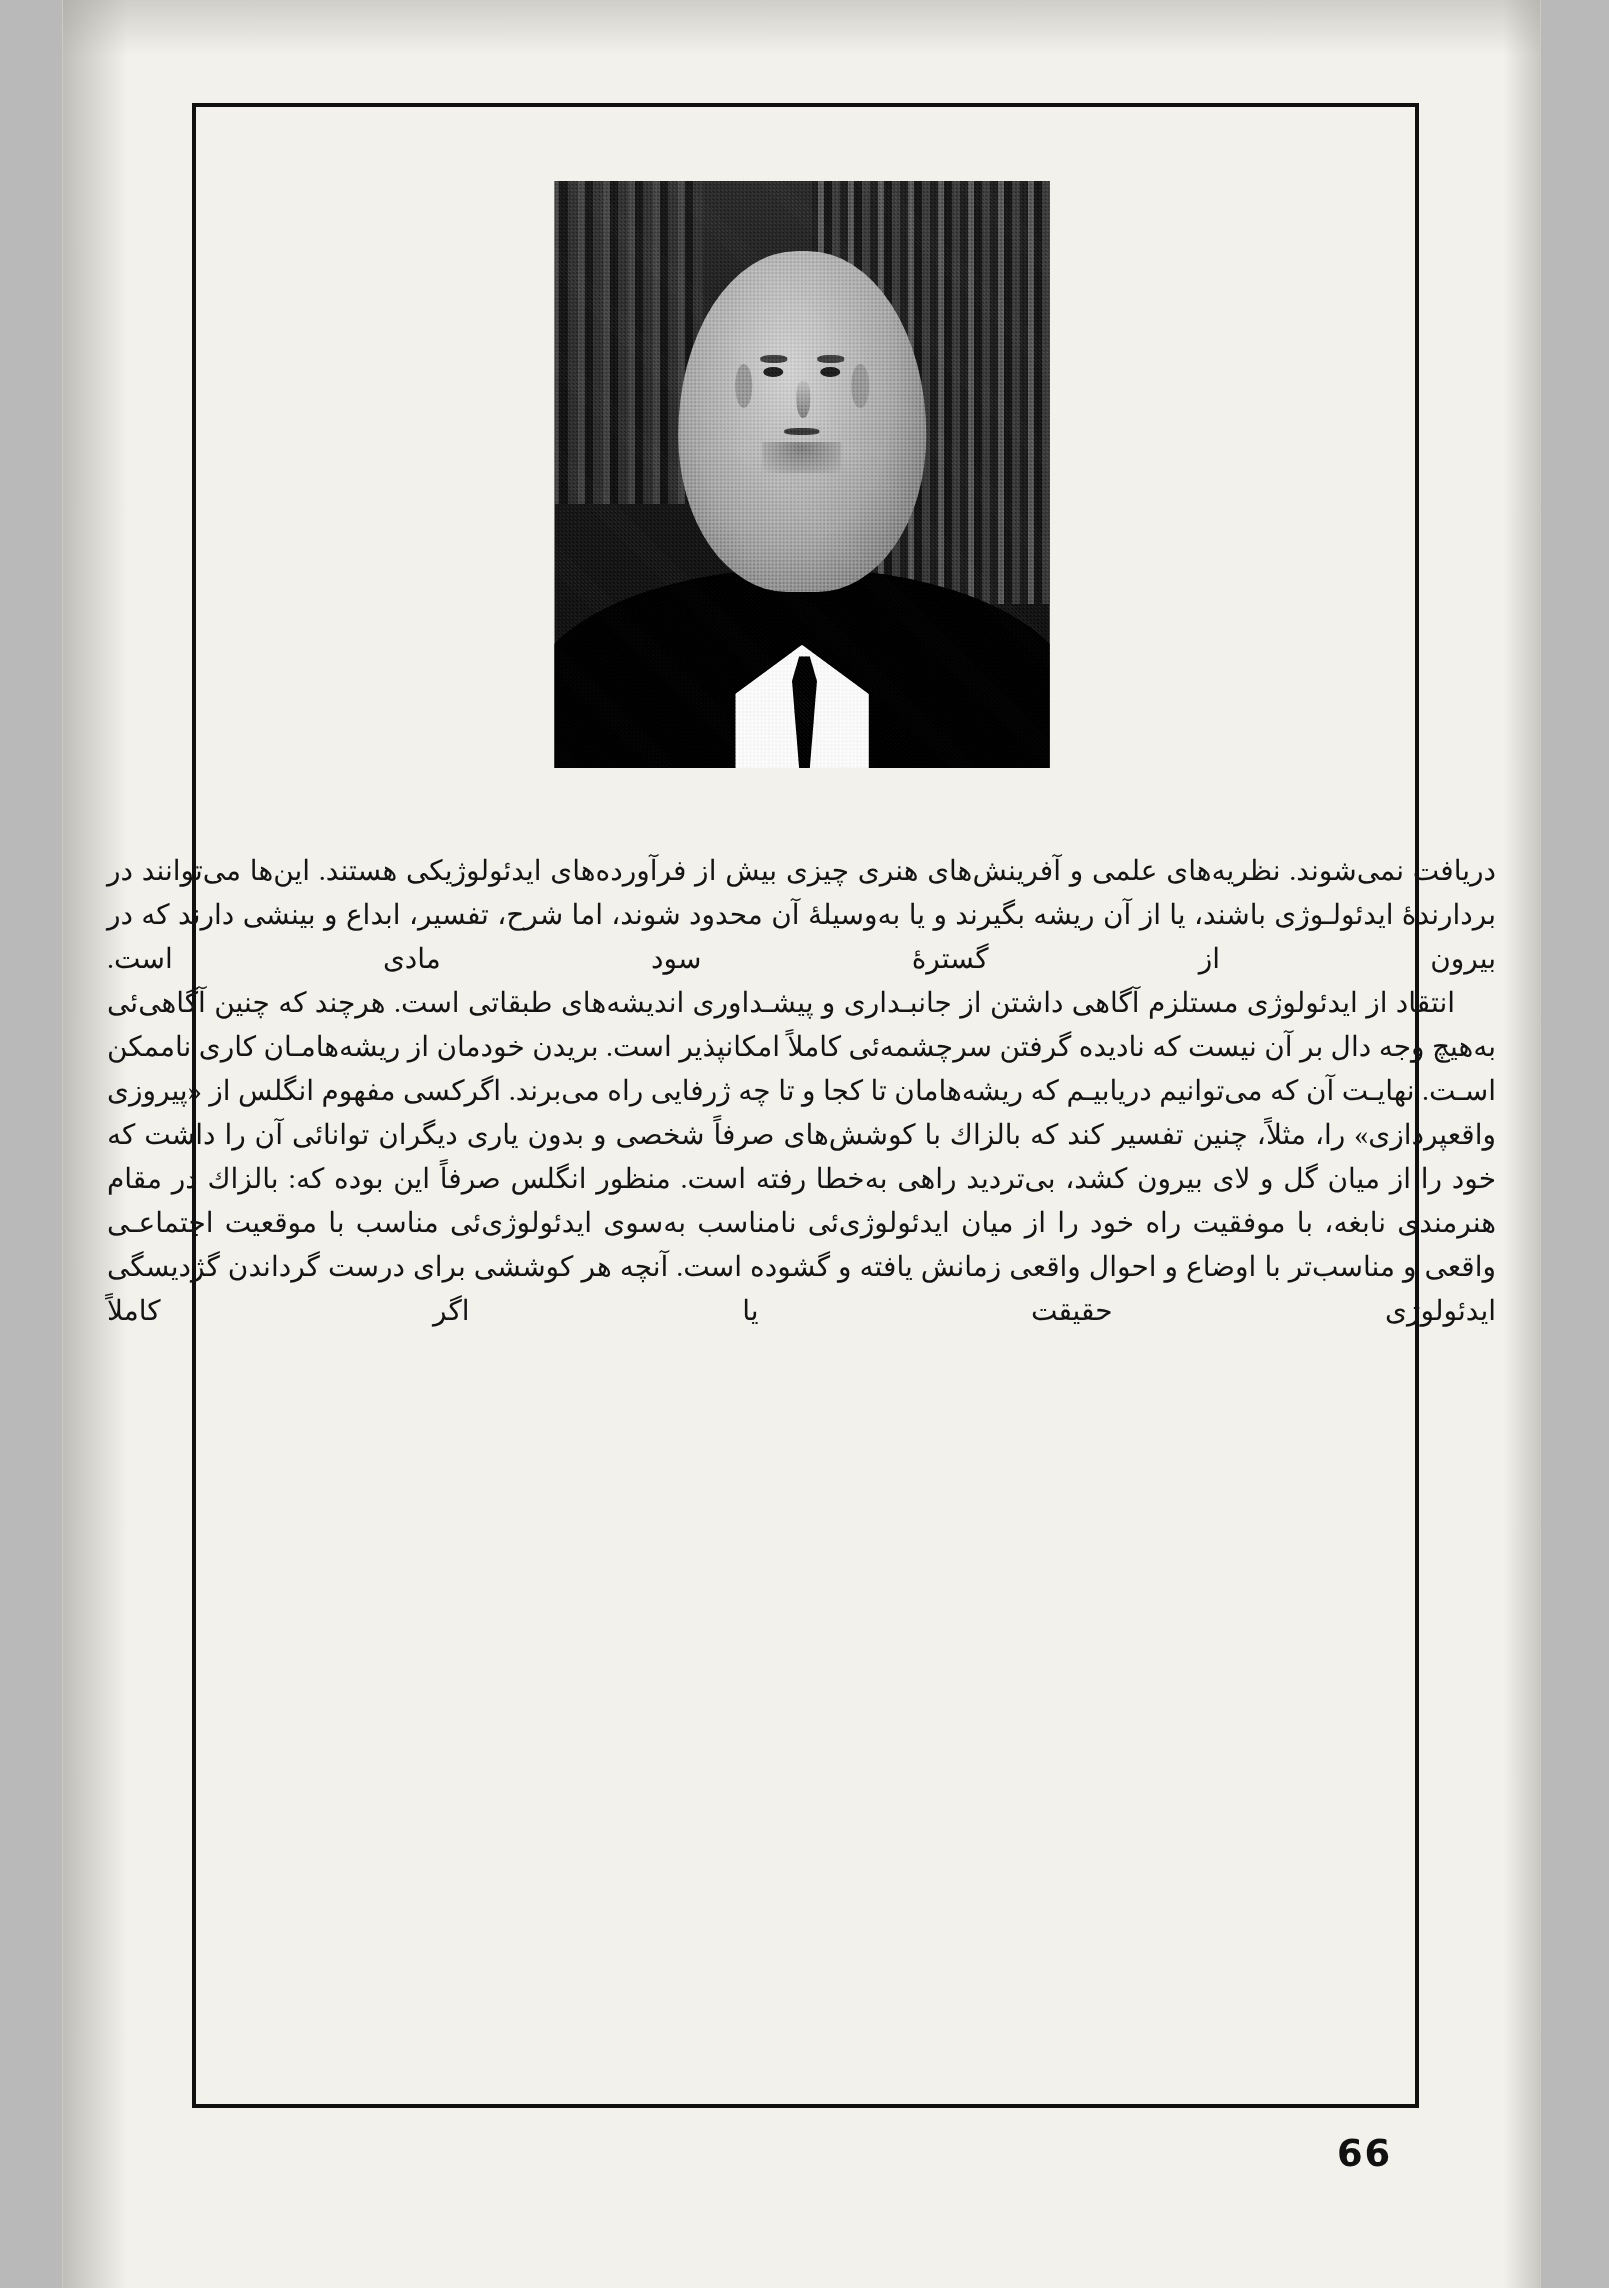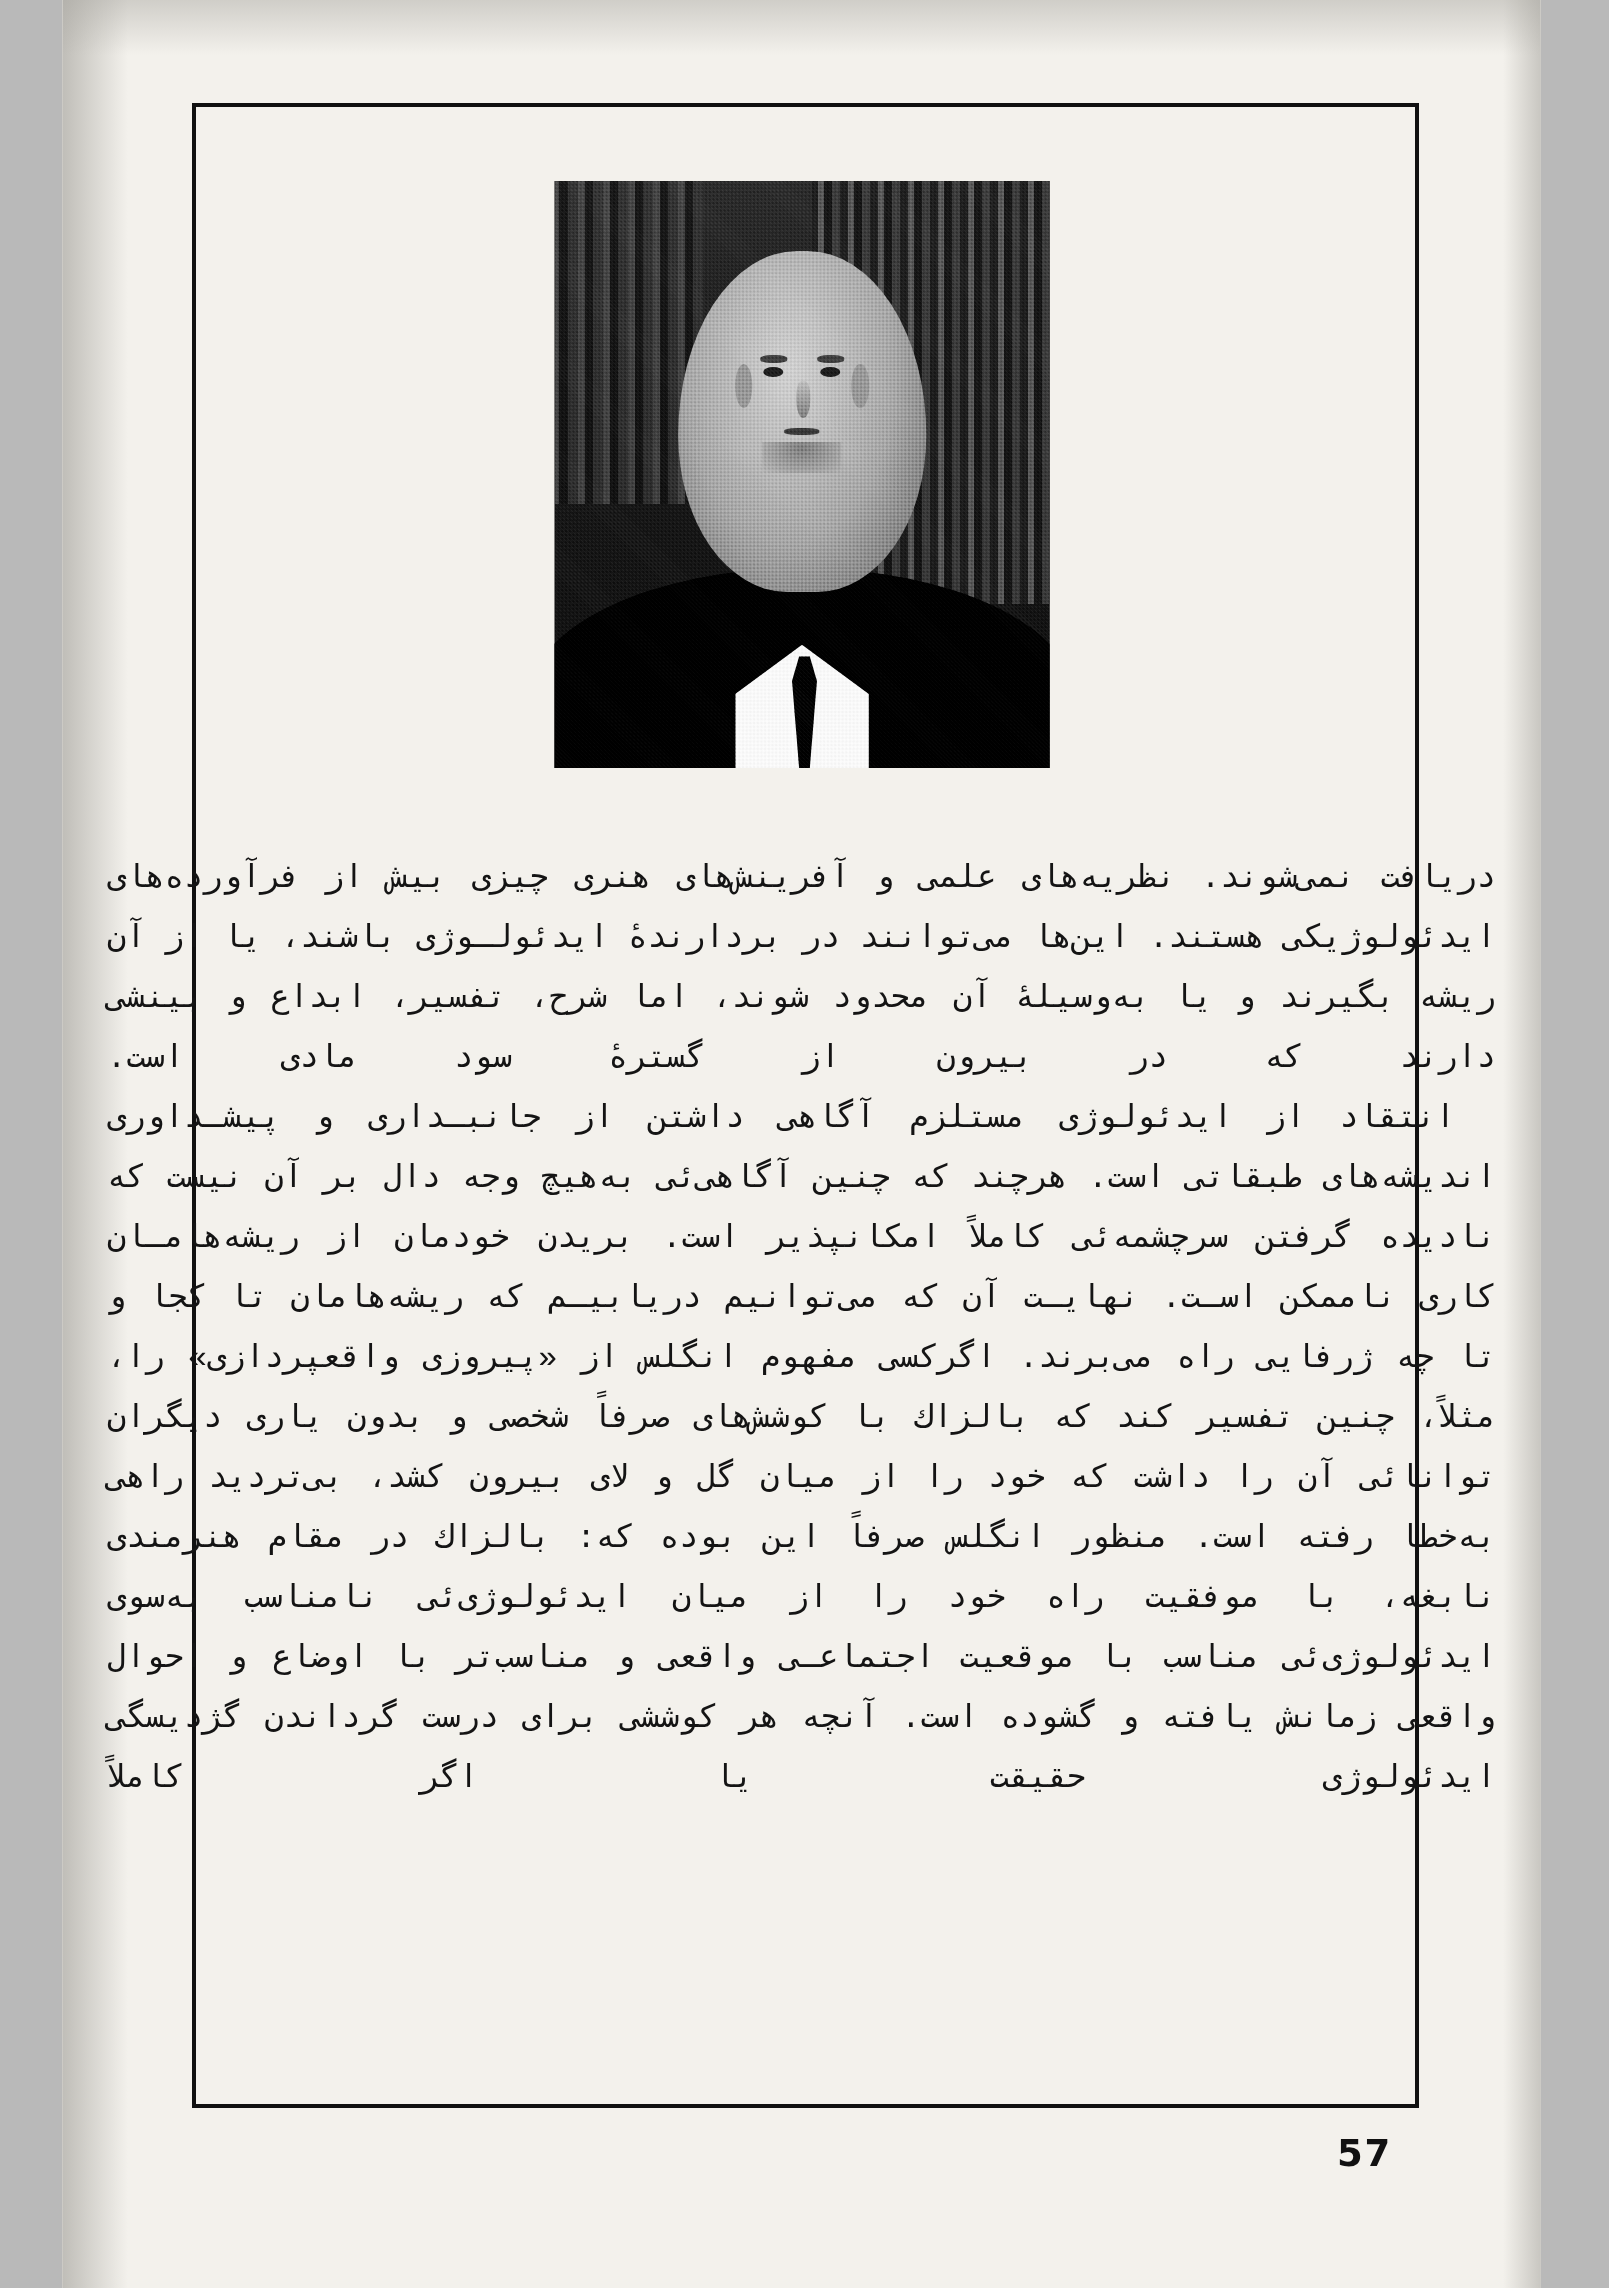--- a/index.html
+++ b/index.html
@@ -232,23 +232,23 @@
 
   
   .body-text {
     position: absolute;
     left: 44px;
     right: 44px;
     top: 849px;
     direction: rtl;
     text-align: justify;
     text-align-last: justify;
-    font-family: Liberation Mono, monospace;
-    font-size: 32px;
-    line-height: 60px;
+    font-family: Liberation Serif, serif;
+    font-size: 28px;
+    line-height: 44px;
     color: #141414;
     letter-spacing: 0px;
   }
   .body-text p {
     margin: 0 0 0 0;
     text-align: justify;
     text-align-last: justify;
   }
   .body-text p.indent {
     text-indent: 41px;
@@ -318,16 +318,16 @@
       <div class="halftone"></div>
       <div class="grain"></div>
     </div>
   </div>
 
   <div class="body-text">
     <p>دریافت نمی‌شوند. نظریه‌های علمی و آفرینش‌های هنری چیزی بیش از فرآورده‌های ایدئولوژیکی هستند. این‌ها می‌توانند در بردارندهٔ ایدئولـوژی باشند، یا از آن ریشه بگیرند و یا به‌وسیلهٔ آن محدود شوند، اما شرح، تفسیر، ابداع و بینشی دارند که در بیرون از گسترهٔ سود مادی است.</p>
     <p class="indent">انتقاد از ایدئولوژی مستلزم آگاهی داشتن از جانبـداری و پیشـداوری اندیشه‌های طبقاتی است. هرچند که چنین آگاهی‌ئی به‌هیچ وجه دال بر آن نیست که نادیده گرفتن سرچشمه‌ئی کاملاً امکانپذیر است. بریدن خودمان از ریشه‌هامـان کاری ناممکن اسـت. نهایـت آن که می‌توانیم دریابیـم که ریشه‌هامان تا کجا و تا چه ژرفایی راه می‌برند. اگرکسی مفهوم انگلس از «پیروزی واقعپردازی» را، مثلاً، چنین تفسیر کند که بالزاك با کوشش‌های صرفاً شخصی و بدون یاری دیگران توانائی آن را داشت که خود را از میان گل و لای بیرون کشد، بی‌تردید راهی به‌خطا رفته است. منظور انگلس صرفاً این بوده که: بالزاك در مقام هنرمندی نابغه، با موفقیت راه خود را از میان ایدئولوژی‌ئی نامناسب به‌سوی ایدئولوژی‌ئی مناسب با موقعیت اجتماعـی واقعی و مناسب‌تر با اوضاع و احوال واقعی زمانش یافته و گشوده است. آنچه هر کوششی برای درست گرداندن گژدیسگی ایدئولوژی حقیقت یا اگر کاملاً</p>
   </div>
 
-  <div class="folio">57</div>
+  <div class="folio">66</div>
 
 </div>
 
 
 </body></html>

